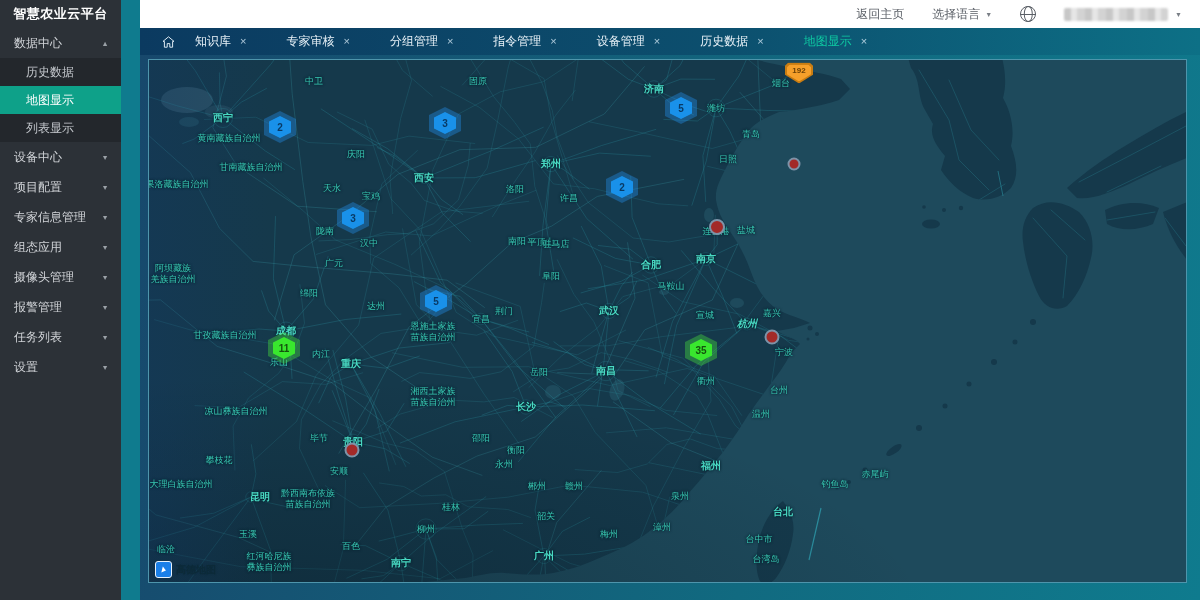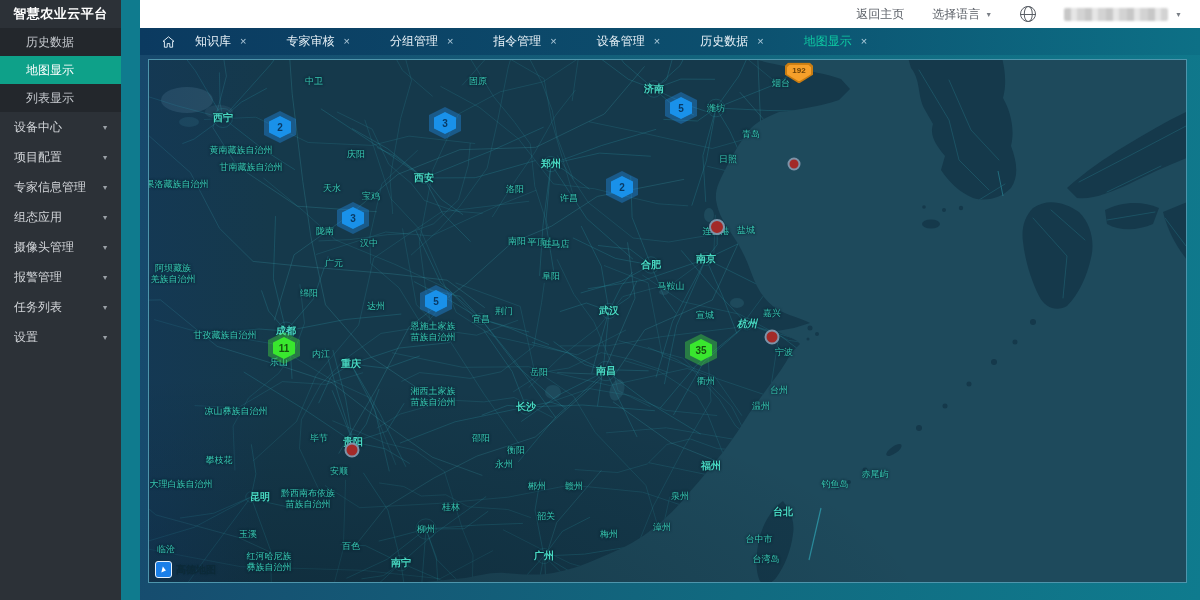--- a/index.html
+++ b/index.html
@@ -83,20 +83,24 @@
   .amap-logo span{width:0;height:0;border-left:4px solid #ffffff;border-top:3px solid transparent;
     border-bottom:3px solid transparent;transform:rotate(15deg);display:block;}
   .attrib .a-text{font-size:10px;color:#0c2a38;font-weight:bold;text-shadow:0 0 2px rgba(10,40,55,.4);}
 </style>
 </head>
 <body>
 
 <div class="sidebar">
   <div class="sb-title">智慧农业云平台</div>
   <div id="sb-menu">
+      <div class="sb-item">
+        <span>数据中心</span>
+        <span class="caret">▲</span>
+      </div>
       <div class="sb-item sub">
         <span>历史数据</span>
       </div>
       <div class="sb-item sub active">
         <span>地图显示</span>
       </div>
       <div class="sb-item sub">
         <span>列表显示</span>
       </div>
       <div class="sb-item">
@@ -467,21 +471,21 @@
 
       <line x1="672" y1="448" x2="660" y2="500" stroke="#2fa0b0" stroke-width="1.2" opacity="0.8"></line>
       <line x1="849" y1="111" x2="854" y2="136" stroke="#2fa0b0" stroke-width="1" opacity="0.5"></line>
     </svg>
 
     <div class="map-shade"></div>
     <div id="map-overlay" style="position:absolute;inset:0;">
         <div class="mlabel big" style="left: 74px; top: 58px;">西宁</div>
         <div class="mlabel" style="left: 165px; top: 21px;">中卫</div>
         <div class="mlabel" style="left: 329px; top: 21px;">固原</div>
-        <div class="mlabel" style="left: 80px; top: 90px; margin-left: 12px;">黄南藏族自治州</div>
+        <div class="mlabel" style="left: 80px; top: 78px;">黄南藏族自治州</div>
         <div class="mlabel" style="left: 102px; top: 107px;">甘南藏族自治州</div>
         <div class="mlabel" style="left: 28px; top: 124px;">果洛藏族自治州</div>
         <div class="mlabel" style="left: 207px; top: 94px;">庆阳</div>
         <div class="mlabel" style="left: 183px; top: 128px;">天水</div>
         <div class="mlabel" style="left: 222px; top: 136px;">宝鸡</div>
         <div class="mlabel big" style="left: 275px; top: 118px;">西安</div>
         <div class="mlabel" style="left: 366px; top: 129px;">洛阳</div>
         <div class="mlabel big" style="left: 402px; top: 104px;">郑州</div>
         <div class="mlabel" style="left: 420px; top: 138px;">许昌</div>
         <div class="mlabel" style="left: 392px; top: 156px; margin-top: 26px;">平顶山</div>
@@ -543,21 +547,21 @@
         <div class="mlabel" style="left: 567px; top: 131px; margin-top: 40px;">连云港</div>
         <div class="mlabel" style="left: 597px; top: 170px;">盐城</div>
         <div class="mlabel big" style="left: 557px; top: 199px;">南京</div>
         <div class="mlabel" style="left: 522px; top: 226px;">马鞍山</div>
         <div class="mlabel big" style="left: 502px; top: 205px;">合肥</div>
         <div class="mlabel" style="left: 556px; top: 255px;">宣城</div>
         <div class="mlabel big" style="left: 598px; top: 264px; font-style: italic;">杭州</div>
         <div class="mlabel" style="left: 623px; top: 253px;">嘉兴</div>
         <div class="mlabel" style="left: 635px; top: 292px;">宁波</div>
         <div class="mlabel" style="left: 630px; top: 330px;">台州</div>
-        <div class="mlabel" style="left: 612px; top: 346px;">温州</div>
+        <div class="mlabel" style="left: 612px; top: 354px;">温州</div>
         <div class="mlabel" style="left: 557px; top: 321px;">衢州</div>
         <div class="mlabel big" style="left: 562px; top: 406px;">福州</div>
         <div class="mlabel" style="left: 531px; top: 436px;">泉州</div>
         <div class="mlabel" style="left: 513px; top: 467px;">漳州</div>
         <div class="mlabel big" style="left: 634px; top: 452px;">台北</div>
         <div class="mlabel" style="left: 610px; top: 479px;">台中市</div>
         <div class="mlabel" style="left: 617px; top: 499px;">台湾岛</div>
         <div class="mlabel" style="left: 686px; top: 424px;">钓鱼岛</div>
         <div class="mlabel" style="left: 726px; top: 414px;">赤尾屿</div>
         <div class="cluster blue" style="left: 131px; top: 67px;">

